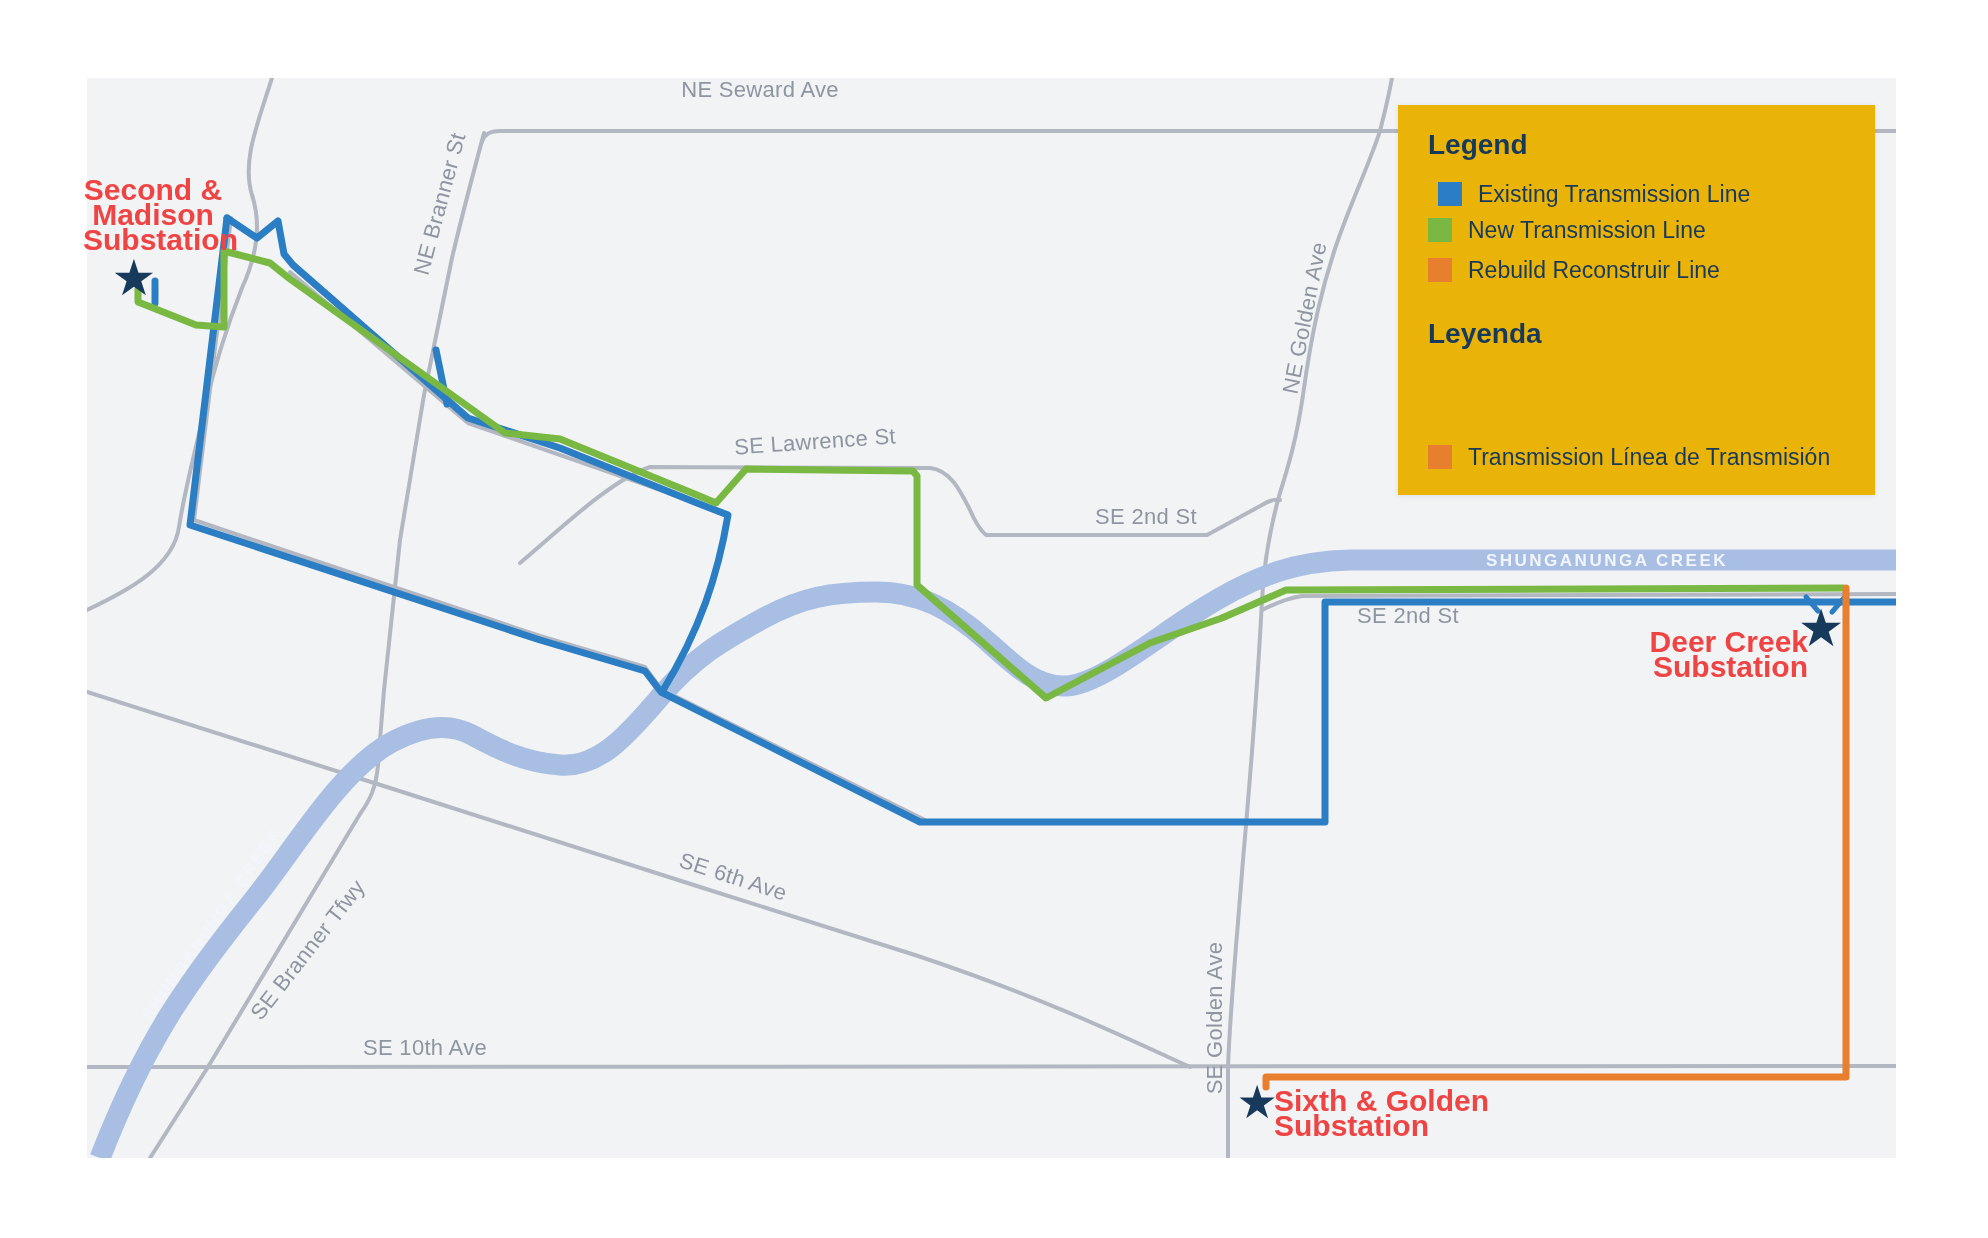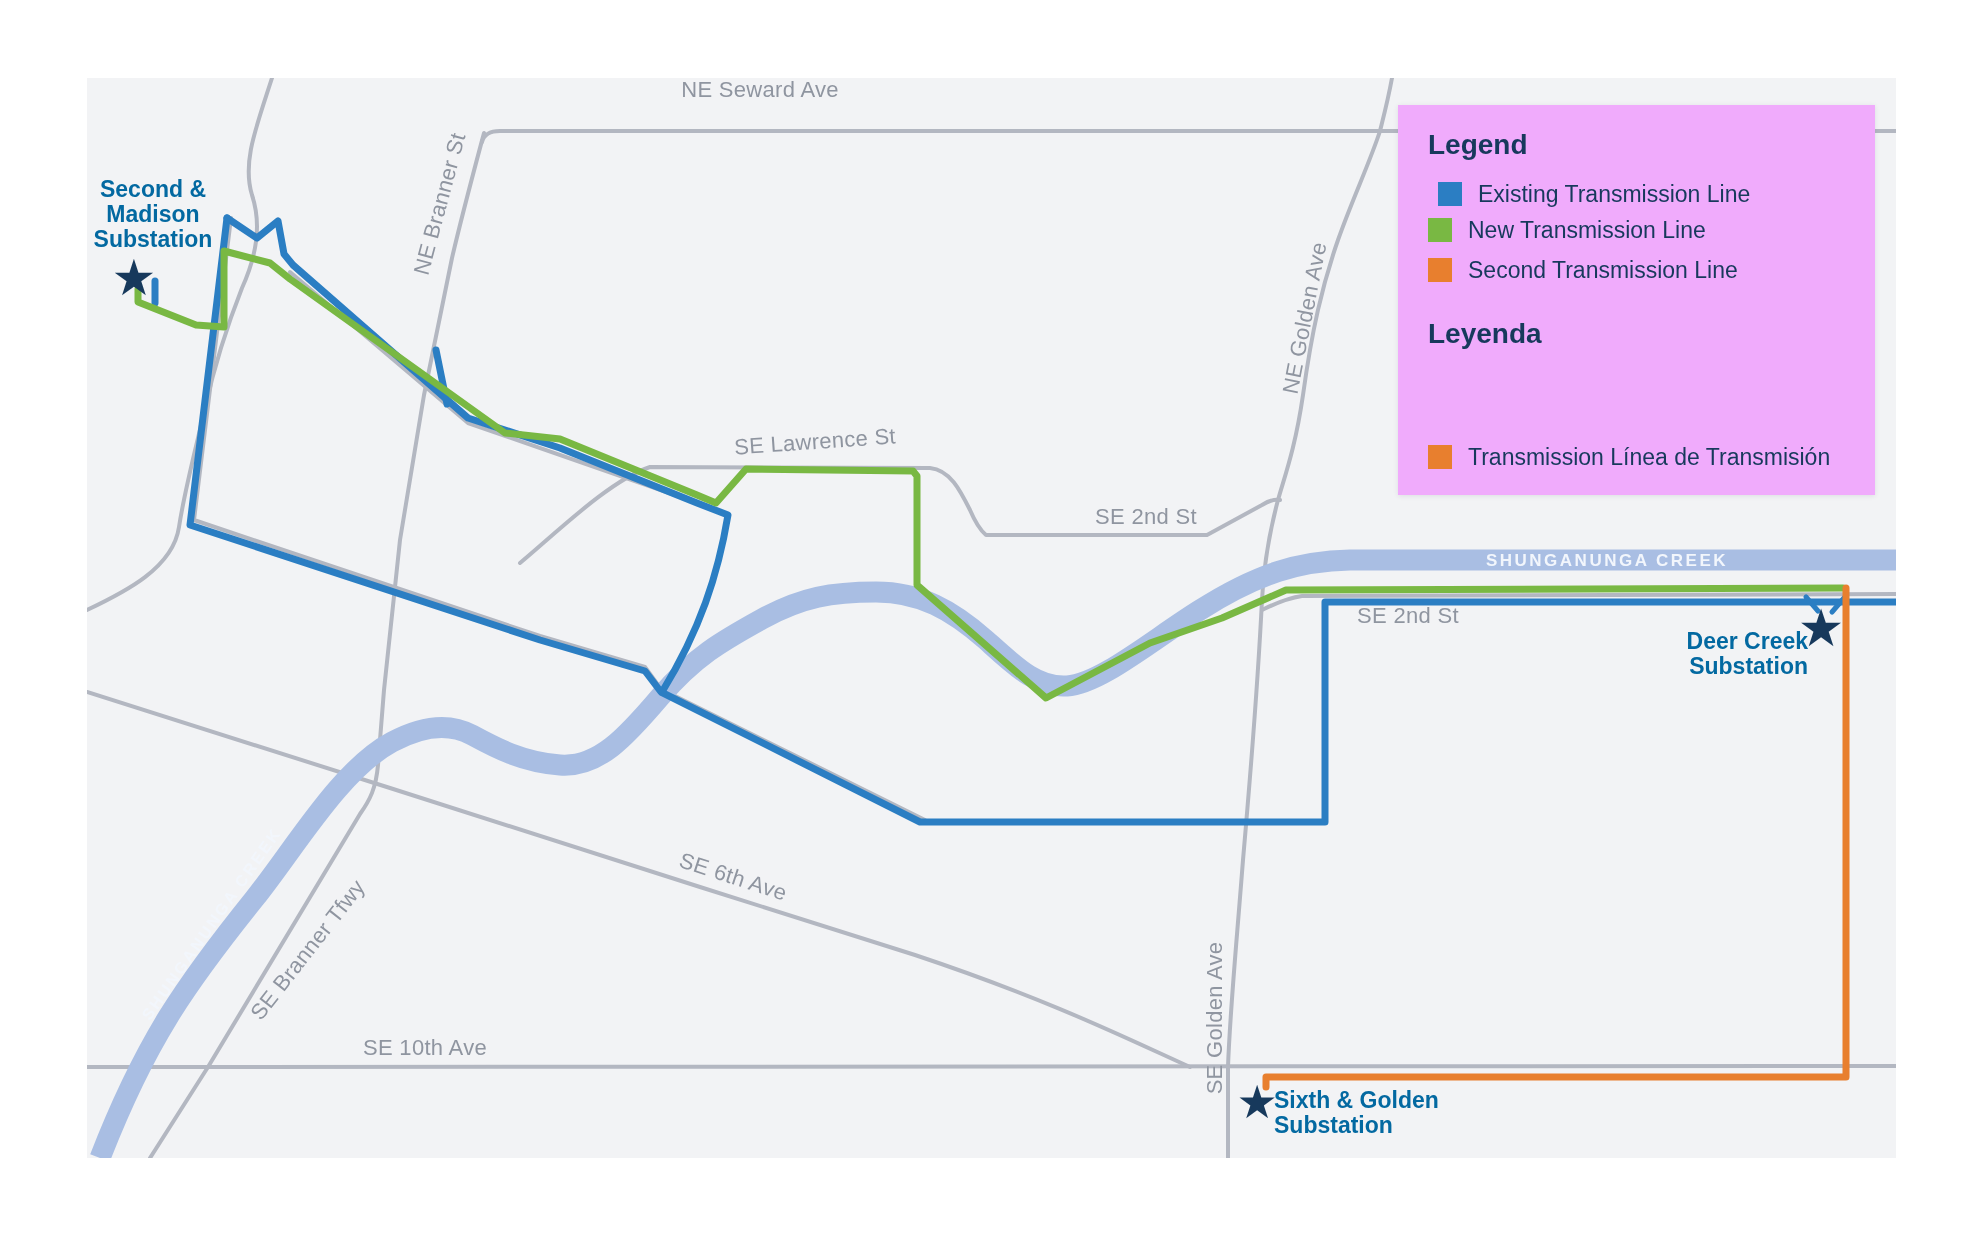--- a/index.html
+++ b/index.html
@@ -2,25 +2,25 @@
 <html><head>
 <meta charset="utf-8">
 <style>
   html,body{margin:0;padding:0;background:#ffffff;}
   body{width:1988px;height:1238px;position:relative;font-family:"Liberation Sans",sans-serif;overflow:hidden;}
   .stage{position:absolute;inset:0;background:#ffffff;}
   svg.mapsvg{position:absolute;left:0;top:0;width:1988px;height:1238px;}
   .lbl{position:absolute;white-space:nowrap;transform:translate(-50%,-50%);}
   .road-label{color:#8f95a0;font-size:22px;letter-spacing:.3px;}
   .creek-label{color:#f2f6fc;font-size:17px;font-weight:bold;letter-spacing:2.5px;}
-  .sub-label{color:#0369a1;font-weight:bold;font-size:23px;line-height:25px;}
+  .sub-label{color:#ef4444;font-weight:bold;font-size:30px;line-height:25px;}
   .sub-label.center{text-align:center;}
   .sub-label.right{text-align:right;transform:translate(-100%,0);margin-left:8px;}
   .sub-label.left{text-align:left;}
-  .legend{position:absolute;left:1398px;top:105px;width:477px;height:390px;background:#f0abfc;
+  .legend{position:absolute;left:1398px;top:105px;width:477px;height:390px;background:#eab308;
           box-shadow:0 1px 5px rgba(40,50,70,.10);}
   .legend .ltitle{position:absolute;left:30px;color:#17395c;font-size:28px;font-weight:bold;}
   .legend .lrow{position:absolute;left:30px;right:8px;height:26px;display:flex;align-items:center;}
   .legend .swatch{width:24px;height:24px;margin-right:16px;flex:0 0 24px;}
   .legend .ltext{color:#17395c;font-size:23px;}
 </style>
 </head>
 <body>
 
 <div class="stage">
@@ -105,21 +105,21 @@
     <div class="lrow" style="top:76px;margin-left:10px;">
       <span class="swatch" style="background-color: rgb(43, 126, 195);"></span>
       <span class="ltext">Existing Transmission Line</span>
     </div>
     <div class="lrow" style="top:112px;">
       <span class="swatch" style="background-color: rgb(121, 184, 67);"></span>
       <span class="ltext">New Transmission Line</span>
     </div>
     <div class="lrow" style="top:152px;">
       <span class="swatch" style="background-color: rgb(232, 127, 46);"></span>
-      <span class="ltext">Second Transmission Line</span>
+      <span class="ltext">Rebuild Reconstruir Line</span>
     </div>
 
     <div class="ltitle" style="top:213px;">Leyenda</div>
 
     <div class="lrow" style="top:339px;">
       <span class="swatch" style="background-color: rgb(232, 127, 46);"></span>
       <span class="ltext">Transmission Línea de Transmisión</span>
     </div>
   </div>
 

